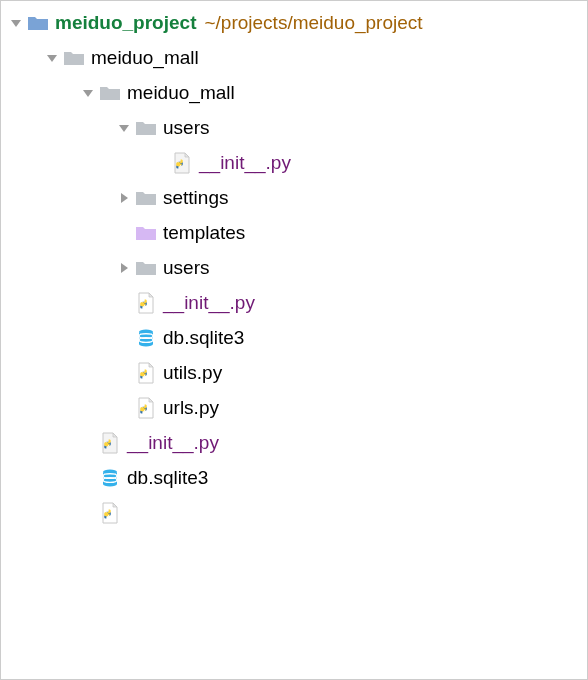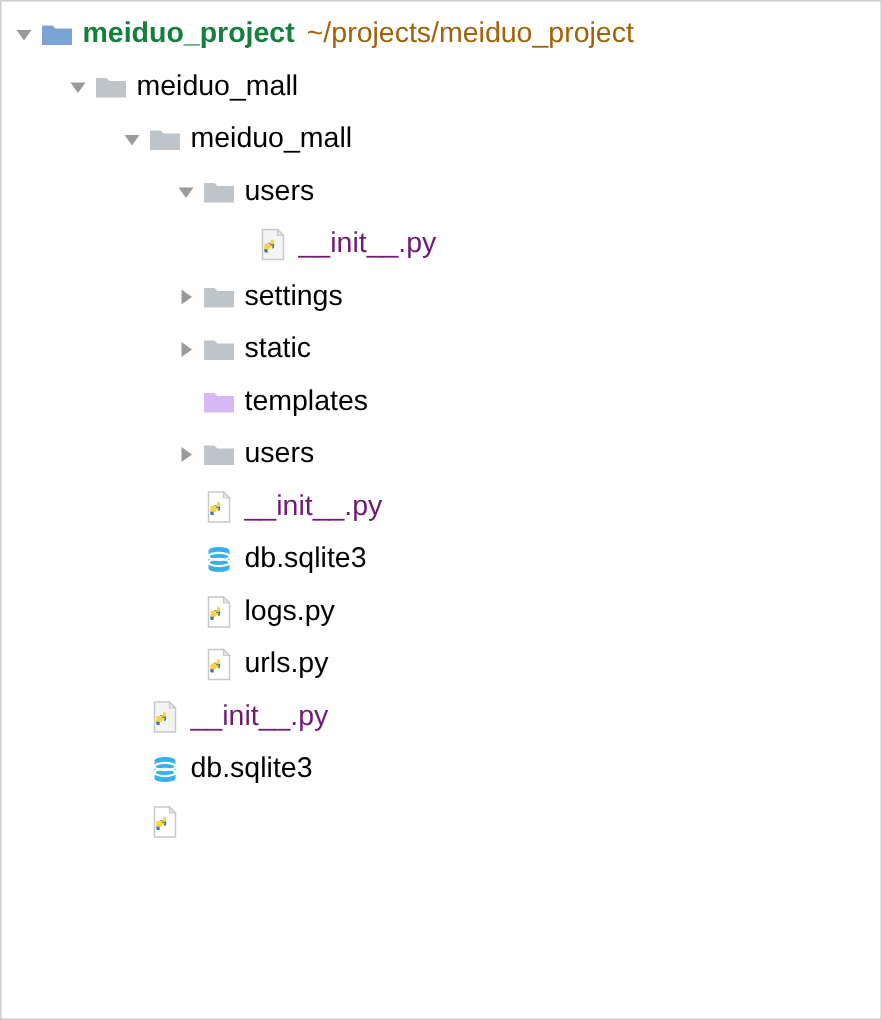--- a/index.html
+++ b/index.html
@@ -143,34 +143,20 @@
       </span>
       <span class="icon">
         <svg width="22" height="18" viewBox="0 0 22 18">
     <path d="M1 3 L8 3 L10 5 L21 5 L21 16 L1 16 Z" fill="#bfc4c9"></path>
   </svg>
       </span>
       <span class="label">settings</span>
     </div>
     <div class="row">
       <span class="indent" style="width: 116px;"></span>
-      <span class="arrow">
-        <svg width="14" height="14" viewBox="0 0 14 14">
-          <polygon points="4,2 11,7 4,12" fill="#9a9a9a"></polygon>
-        </svg>
-      </span>
-      <span class="icon">
-        <svg width="22" height="18" viewBox="0 0 22 18">
-    <path d="M1 3 L8 3 L10 5 L21 5 L21 16 L1 16 Z" fill="#bfc4c9"></path>
-  </svg>
-      </span>
-      <span class="label">static</span>
-    </div>
-    <div class="row">
-      <span class="indent" style="width: 116px;"></span>
       <span class="arrow none"></span>
       <span class="icon">
         <svg width="22" height="18" viewBox="0 0 22 18">
     <path d="M1 3 L8 3 L10 5 L21 5 L21 16 L1 16 Z" fill="#d6b8f3"></path>
   </svg>
       </span>
       <span class="label">templates</span>
     </div>
     <div class="row">
       <span class="indent" style="width: 116px;"></span>
@@ -224,21 +210,21 @@
     <path d="M4 1 L14 1 L18 5 L18 21 L4 21 Z" fill="#ffffff" stroke="#c8c8c8" stroke-width="1"></path>
     <path d="M14 1 L14 5 L18 5 Z" fill="#e6e6e6" stroke="#c8c8c8" stroke-width="0.8"></path>
     <g transform="translate(8.5,12)">
       <path d="M-1,-4 C-4,-4 -4,-1 -4,-1 L-4,1 L-1,1 L-1,2 L-4,2 C-4,2 -6,2 -6,5 C-6,8 -4,8 -4,8 L-2,8 L-2,5 C-2,5 -2,3 1,3 L4,3 C4,3 6,3 6,0 L6,-2 C6,-2 6,-4 3,-4 Z" fill="#3572A5" transform="scale(0.55)"></path>
       <circle cx="-1.2" cy="-1.6" r="0.7" fill="#fff"></circle>
       <path d="M1,4 C4,4 4,1 4,1 L4,-1 L1,-1 L1,-2 L4,-2 C4,-2 6,-2 6,-5 C6,-8 4,-8 4,-8 L2,-8 L2,-5 C2,-5 2,-3 -1,-3 L-4,-3 C-4,-3 -6,-3 -6,0 L-6,2 C-6,2 -6,4 -3,4 Z" fill="#FFD43B" transform="scale(0.55)"></path>
       <circle cx="1.2" cy="1.6" r="0.7" fill="#fff"></circle>
     </g>
   </svg>
       </span>
-      <span class="label">logs.py</span>
+      <span class="label">utils.py</span>
     </div>
     <div class="row">
       <span class="indent" style="width: 116px;"></span>
       <span class="arrow none"></span>
       <span class="icon">
         <svg width="22" height="22" viewBox="0 0 22 22">
     <path d="M4 1 L14 1 L18 5 L18 21 L4 21 Z" fill="#ffffff" stroke="#c8c8c8" stroke-width="1"></path>
     <path d="M14 1 L14 5 L18 5 Z" fill="#e6e6e6" stroke="#c8c8c8" stroke-width="0.8"></path>
     <g transform="translate(8.5,12)">
       <path d="M-1,-4 C-4,-4 -4,-1 -4,-1 L-4,1 L-1,1 L-1,2 L-4,2 C-4,2 -6,2 -6,5 C-6,8 -4,8 -4,8 L-2,8 L-2,5 C-2,5 -2,3 1,3 L4,3 C4,3 6,3 6,0 L6,-2 C6,-2 6,-4 3,-4 Z" fill="#3572A5" transform="scale(0.55)"></path>

